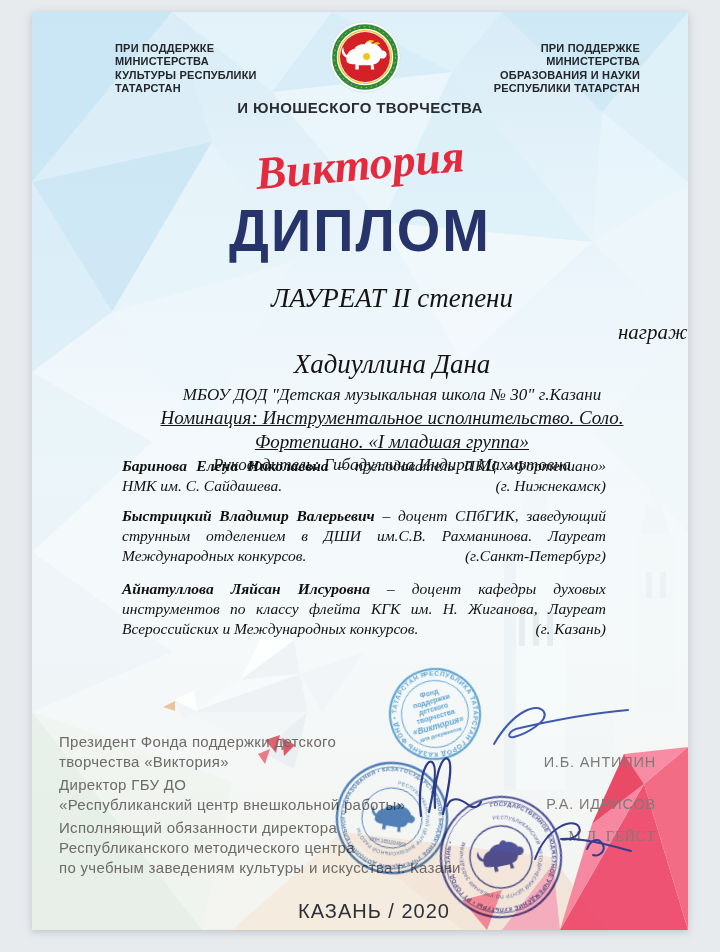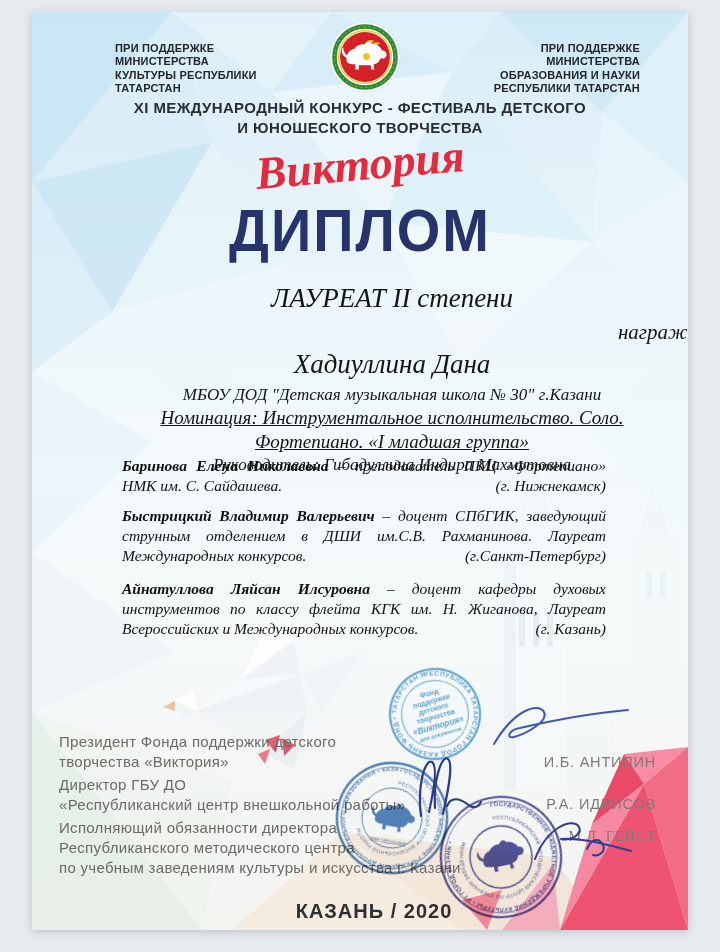--- a/index.html
+++ b/index.html
@@ -44,21 +44,21 @@
   .jury{z-index:2;left:90px;width:484px;font-family:"Liberation Serif",serif;font-style:italic;font-size:15.5px;color:#101010;}
   .jury-p{position:relative;text-align:justify;line-height:1.27;margin:0 0 11px 0;}
   .jury-p b{font-weight:700;}
   .jury-city{position:absolute;right:0;bottom:0;}
   
   .official{z-index:2;left:27px;width:470px;font-size:15px;color:#6e6a66;letter-spacing:.3px;line-height:1.34;}
   .official span{display:block;white-space:nowrap;}
   .sig-name{z-index:2;right:32px;text-align:right;font-size:14.5px;color:#7d7a78;letter-spacing:.8px;}
   .stamp{position:absolute;z-index:3;mix-blend-mode:multiply;opacity:.88;}
   .signature{position:absolute;z-index:4;}
-  .city-year{z-index:4;width:656px;text-align:center;font-size:20px;font-weight:700;color:#2d3035;letter-spacing:1px;transform:translateX(14px);}
+  .city-year{z-index:4;width:656px;text-align:center;font-size:20px;font-weight:400;color:#2d3035;letter-spacing:1px;transform:translateX(14px);}
 </style>
 </head>
 <body>
 
 <div class="cert">
 
   <svg class="bg-svg" viewBox="0 0 656 918">
     <defs>
       <linearGradient id="bgGrad" x1="0" y1="0" x2="0" y2="1">
         <stop offset="0" stop-color="#d8ecf7"></stop>
@@ -163,21 +163,20 @@
     <circle cx="40" cy="40" r="28.5" fill="none" stroke="#f0c419" stroke-width="1.4"></circle>
     <circle cx="40" cy="40" r="27" fill="#d42027"></circle>
     <g transform="translate(11,20) scale(0.93)">
       <path d="M30 9 C32 2 38 0 42 3 C38 5 36 8 36 11 Z M37 10 C40 4 46 3 49 6 C45 7 42 9 41 12 Z" fill="#f0c419"></path>
       <use href="#leo" fill="#ffffff"></use>
       <circle cx="33" cy="21" r="4" fill="#f0c419"></circle>
     </g>
   </svg>
 
   <div class="abs festival-title" style="left:0;top:86px;">
-    <span>XI МЕЖДУНАРОДНЫЙ КОНКУРС - ФЕСТИВАЛЬ ДЕТСКОГО</span>
     <span>И ЮНОШЕСКОГО ТВОРЧЕСТВА</span>
   </div>
 
   <div class="abs victoria" style="left:0;top:126px;">Виктория</div>
   <div class="abs diplom" style="left:0;top:186px;">ДИПЛОМ</div>
 
   <div class="abs award" style="left:0;top:272px;">
     <div class="l-laureate">ЛАУРЕАТ II степени</div>
     <div class="l-awarded">награждается</div>
     <div class="l-name">Хадиуллина Дана</div>

